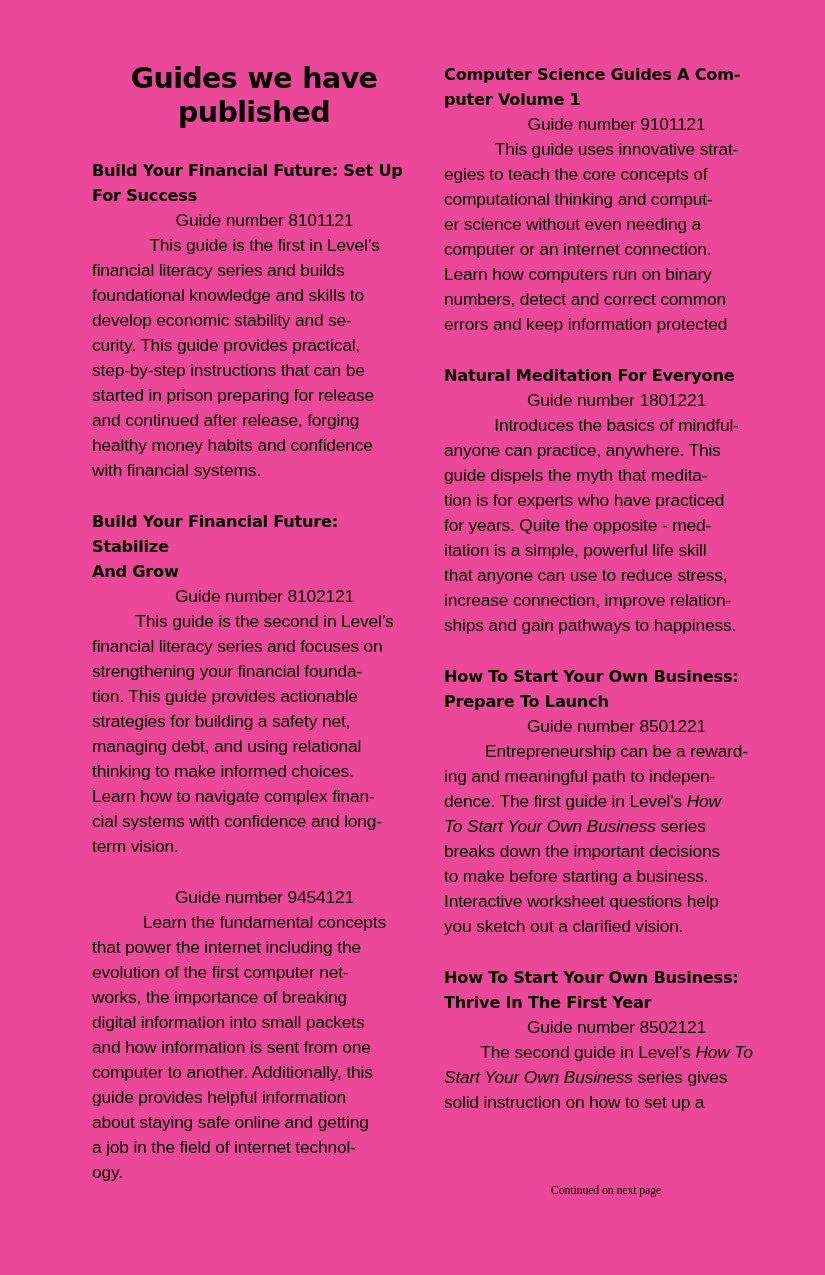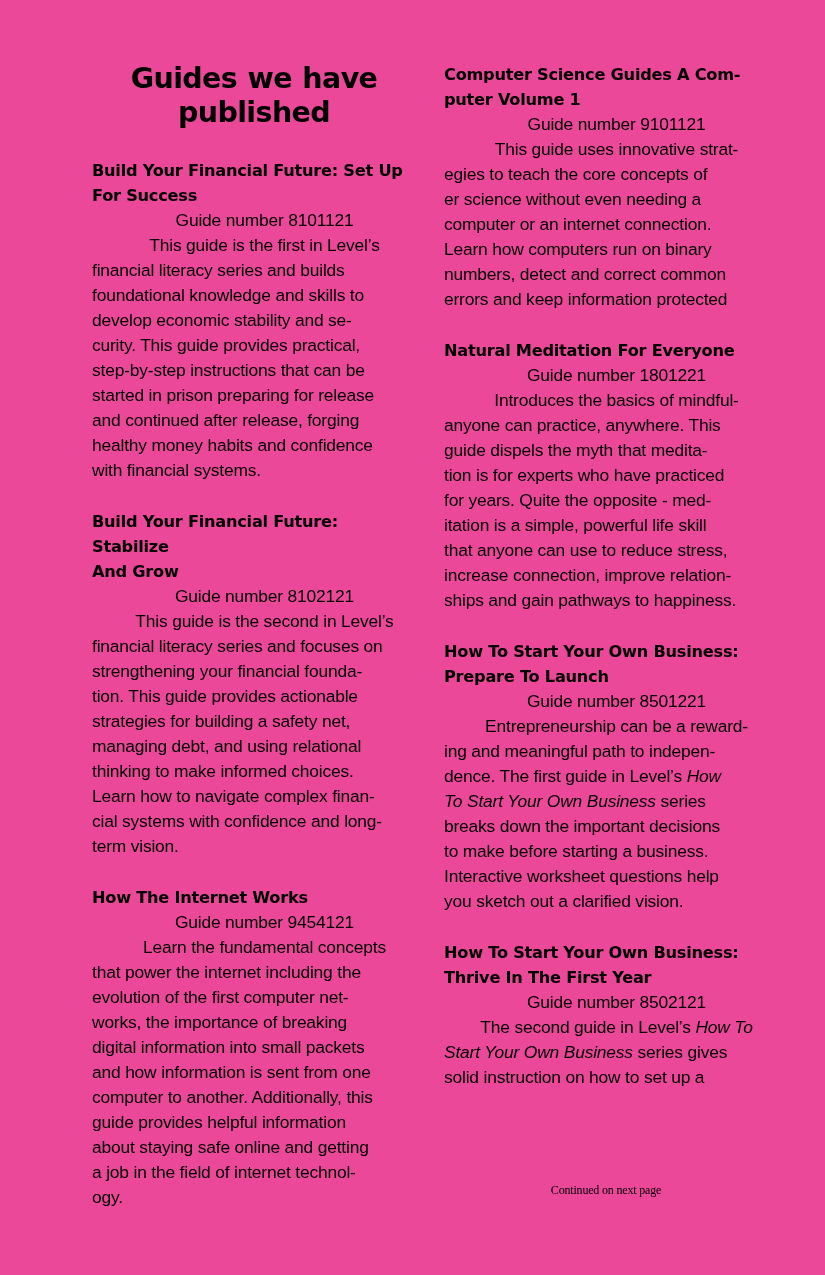--- a/index.html
+++ b/index.html
@@ -117,21 +117,20 @@
             <p class="body-line">strengthening your financial founda-</p>
             <p class="body-line">tion. This guide provides actionable</p>
             <p class="body-line">strategies for building a safety net,</p>
             <p class="body-line">managing debt, and using relational</p>
             <p class="body-line">thinking to make informed choices.</p>
             <p class="body-line">Learn how to navigate complex finan-</p>
             <p class="body-line">cial systems with confidence and long-</p>
             <p class="body-line">term vision.</p>
           </div>
           <div class="section">
-            <h2 class="guide-title"><span>How The Internet Works</span></h2>
             <p class="body-line indent">Guide number 9454121</p>
             <p class="body-line indent">Learn the fundamental concepts</p>
             <p class="body-line">that power the internet including the</p>
             <p class="body-line">evolution of the first computer net-</p>
             <p class="body-line">works, the importance of breaking</p>
             <p class="body-line">digital information into small packets</p>
             <p class="body-line">and how information is sent from one</p>
             <p class="body-line">computer to another. Additionally, this</p>
             <p class="body-line">guide provides helpful information</p>
             <p class="body-line">about staying safe online and getting</p>
@@ -141,20 +140,21 @@
         </div>
     </div>
 
     <div class="col">
       <div id="right-sections">
           <div class="section first-right">
             <h2 class="guide-title"><span>Computer Science Guides A Com-</span><br><span>puter Volume 1</span></h2>
             <p class="body-line indent">Guide number 9101121</p>
             <p class="body-line indent">This guide uses innovative strat-</p>
             <p class="body-line">egies to teach the core concepts of</p>
+            <p class="body-line">computational thinking and comput-</p>
             <p class="body-line">er science without even needing a</p>
             <p class="body-line">computer or an internet connection.</p>
             <p class="body-line">Learn how computers run on binary</p>
             <p class="body-line">numbers, detect and correct common</p>
             <p class="body-line">errors and keep information protected</p>
           </div>
           <div class="section">
             <h2 class="guide-title"><span>Natural Meditation For Everyone</span></h2>
             <p class="body-line indent">Guide number 1801221</p>
             <p class="body-line indent">Introduces the basics of mindful-</p>

